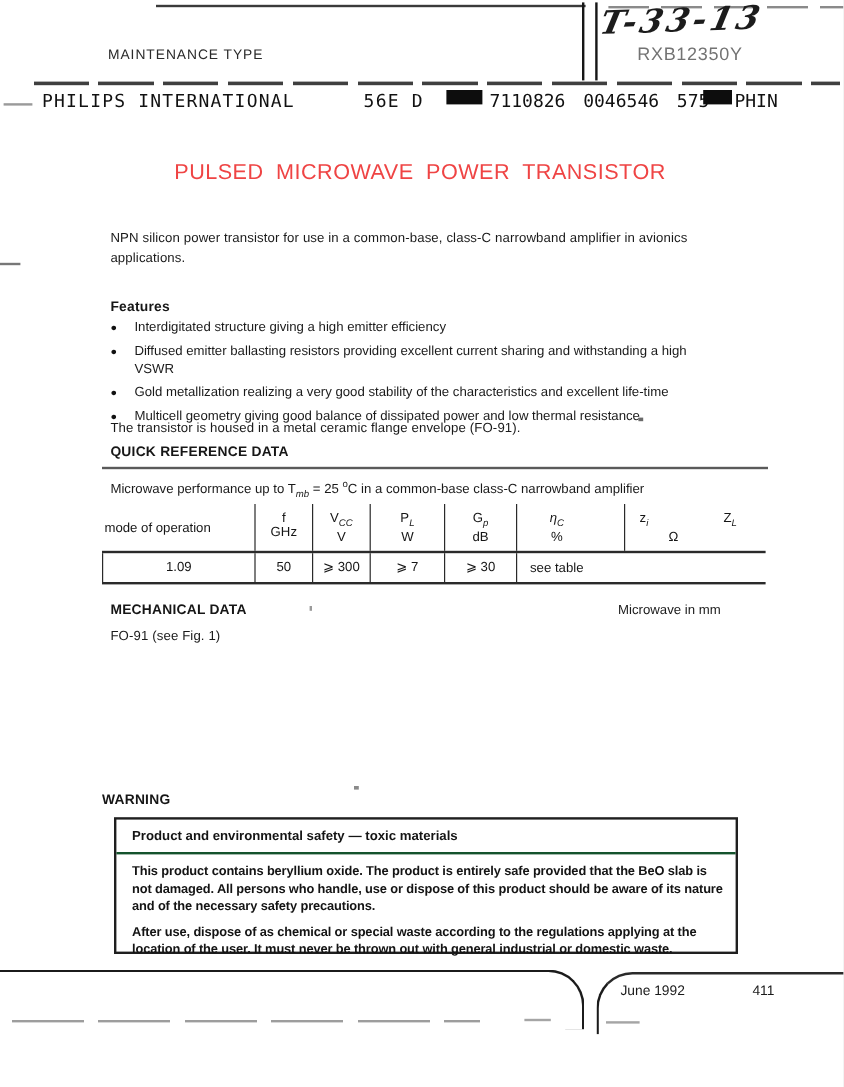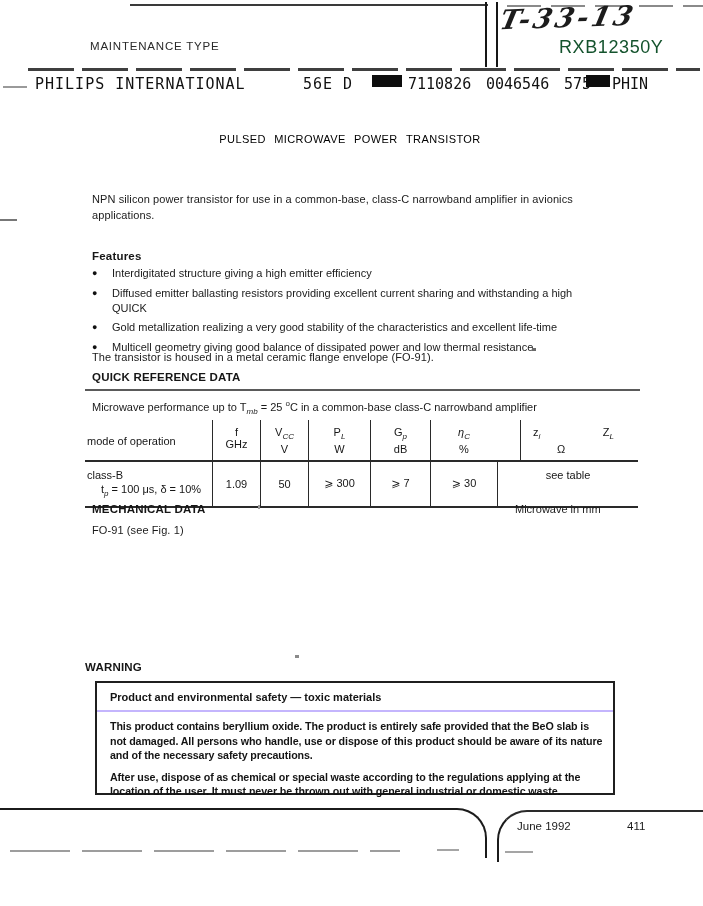--- a/index.html
+++ b/index.html
@@ -12,41 +12,41 @@
   
   .rule-topleft{left:130px;top:4px;width:358px;height:2px;background:#3a3a3a;}
   .rule-topright{left:507px;top:5px;width:196px;height:2px;
     background:repeating-linear-gradient(90deg,#8a8a8a 0 34px,transparent 34px 44px);}
   .vline{top:2px;width:2px;height:65px;background:#161616;}
   .vline.v1{left:485px;}
   .vline.v2{left:496px;}
   .handwritten{left:501px;top:2px;font-family:"DejaVu Serif",serif;
     font-style:italic;font-weight:bold;font-size:27px;letter-spacing:3px;
     transform:skewX(-14deg) rotate(-2deg);color:#1c1c1c;}
-  .part-number{left:531px;top:37px;font-size:18px;letter-spacing:.6px;color:#14532d;margin-left:28px;}
+  .part-number{left:531px;top:37px;font-size:15px;letter-spacing:.6px;color:#737373;}
   .maintenance{left:90px;top:40px;font-size:11.5px;letter-spacing:.8px;color:#2a2a2a;}
   .rule-divider{left:28px;top:68px;width:672px;height:2.5px;
     background:repeating-linear-gradient(90deg,#3f3f3f 0 46px,transparent 46px 54px);}
   .left-dash1{left:3px;top:86px;width:24px;height:2px;background:#9a9a9a;}
   .left-dash2{left:0;top:219px;width:17px;height:2px;background:#777;}
   .ocr-row{left:0;top:75px;width:703px;height:20px;
     font-family:"DejaVu Sans Mono",monospace;font-weight:normal;font-size:15px;color:#111;}
   .ocr-row span{position:absolute;top:0;white-space:nowrap;}
   .ocr-company{left:35px;letter-spacing:1px;}
   .ocr-code{left:303px;letter-spacing:1px;}
   .ocr-num1{left:408px;}
   .ocr-num2{left:486px;}
   .ocr-num3{left:564px;}
   .ocr-suffix{left:612px;}
   .blackbox{position:absolute;background:#0d0d0d;height:12px;top:3px;}
   .bb1{left:372px;width:30px;}
   .bb2{left:586px;width:24px;}
   
-  .doc-title{left:85px;top:133px;width:530px;text-align:center;font-size:11px;
-    letter-spacing:.4px;word-spacing:5px;color:#000000;}
+  .doc-title{left:85px;top:133px;width:530px;text-align:center;font-size:18px;
+    letter-spacing:.4px;word-spacing:5px;color:#ef4444;}
   .para{font-size:11px;line-height:15.5px;color:#1a1a1a;letter-spacing:.1px;}
   .intro1{left:92px;top:192px;width:505px;}
   .intro2{left:92px;top:224px;width:520px;}
   .sec-heading{font-size:11.5px;font-weight:bold;color:#161616;letter-spacing:.2px;}
   .features-heading{left:92px;top:250px;}
   .feature-list{left:92px;top:266px;width:540px;}
   .feature-item{display:flex;margin-bottom:4.5px;font-size:11px;line-height:15px;color:#1a1a1a;}
   .feature-bullet{width:20px;flex:0 0 20px;font-size:9px;line-height:15px;color:#111;}
   .housing-note{left:92px;top:350px;width:540px;}
   .qrd-heading{left:92px;top:371px;}
@@ -73,21 +73,21 @@
   .num-cell{display:flex;align-items:center;justify-content:center;padding-top:4px;}
   .seetable{text-align:center;padding-top:7px;}
   .eta{font-style:italic;}
   
   .mech-heading{left:92px;top:503px;}
   .dims-note{left:515px;top:503px;font-size:11px;color:#1a1a1a;}
   .fo91{left:92px;top:523px;}
   
   .warning-heading{left:85px;top:661px;}
   .warning-box{left:95px;top:681px;width:516px;height:110px;border:2px solid #1f1f1f;}
-  .warning-box-title{height:27px;border-bottom:2px solid #c4b5fd;display:flex;align-items:center;
+  .warning-box-title{height:27px;border-bottom:2px solid #14532d;display:flex;align-items:center;
     padding-left:13px;font-size:11px;font-weight:bold;color:#141414;}
   .warning-box-body{padding:7px 10px 0 13px;font-size:10.7px;font-weight:bold;
     line-height:14.5px;color:#141414;letter-spacing:-0.1px;}
   .warning-box-body .wp{margin:0 0 7px 0;}
   
   .curve-left{left:-4px;top:808px;width:489px;height:48px;
     border-top:2px solid #1b1b1b;border-right:2px solid #1b1b1b;border-top-right-radius:30px;}
   .curve-right{left:497px;top:810px;width:210px;height:50px;
     border-top:2px solid #2a2a2a;border-left:2px solid #1b1b1b;border-top-left-radius:30px;}
   .foot-dash1{left:10px;top:850px;width:390px;height:1.5px;
@@ -135,21 +135,21 @@
   <div class="abs para intro1">NPN silicon power transistor for use in a common-base, class-C narrowband amplifier in avionics applications.</div>
 
   <div class="abs sec-heading features-heading">Features</div>
   <div class="abs feature-list">
     <div class="feature-item">
       <span class="feature-bullet">●</span>
       <span>Interdigitated structure giving a high emitter efficiency</span>
     </div>
     <div class="feature-item">
       <span class="feature-bullet">●</span>
-      <span><span>Diffused emitter ballasting resistors providing excellent current sharing and withstanding a high</span><br><span>QUICK</span></span>
+      <span><span>Diffused emitter ballasting resistors providing excellent current sharing and withstanding a high</span><br><span>VSWR</span></span>
     </div>
     <div class="feature-item">
       <span class="feature-bullet">●</span>
       <span>Gold metallization realizing a very good stability of the characteristics and excellent life-time</span>
     </div>
     <div class="feature-item">
       <span class="feature-bullet">●</span>
       <span>Multicell geometry giving good balance of dissipated power and low thermal resistance</span>
     </div>
   </div>
@@ -184,24 +184,20 @@
       </div>
       <div class="t-cell zcell">
         <div class="z-line1">
             <span><span>z</span><sub>i</sub></span>
             <span><span>Z</span><sub>L</sub></span>
           </div>
         <div class="z-unit">Ω</div>
       </div>
     </div>
     <div class="t-row t-body">
-      <div class="t-cell first body-mode">
-        <div>class-B</div>
-        <div class="mode-l2"><span>t</span><sub>p</sub><span> = 100 μs, δ = 10%</span></div>
-      </div>
       <div class="t-cell num-cell">1.09</div>
       <div class="t-cell num-cell">50</div>
       <div class="t-cell num-cell">⩾ 300</div>
       <div class="t-cell num-cell">⩾ 7</div>
       <div class="t-cell num-cell">⩾ 30</div>
       <div class="t-cell seetable">see table</div>
     </div>
   </div>
 
   <div class="abs sec-heading mech-heading">MECHANICAL DATA</div>

